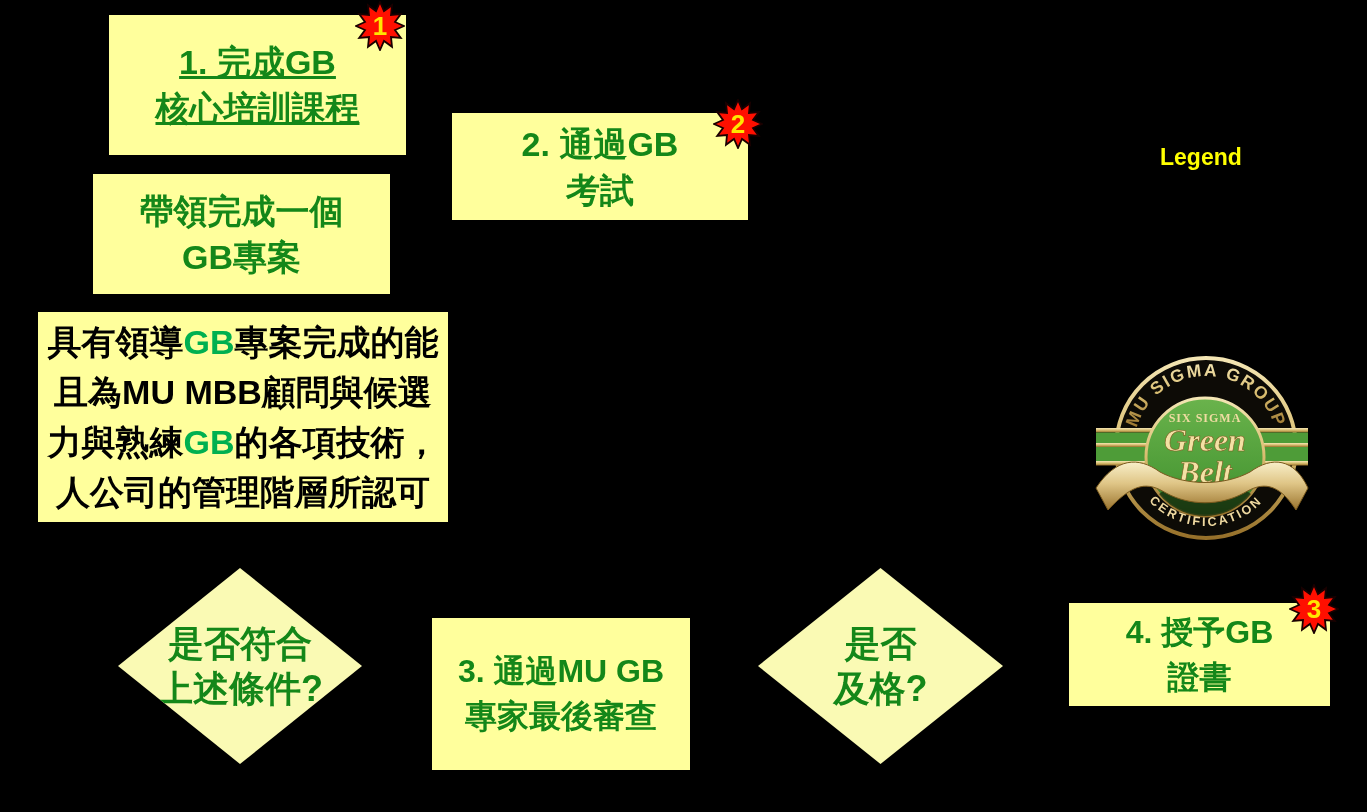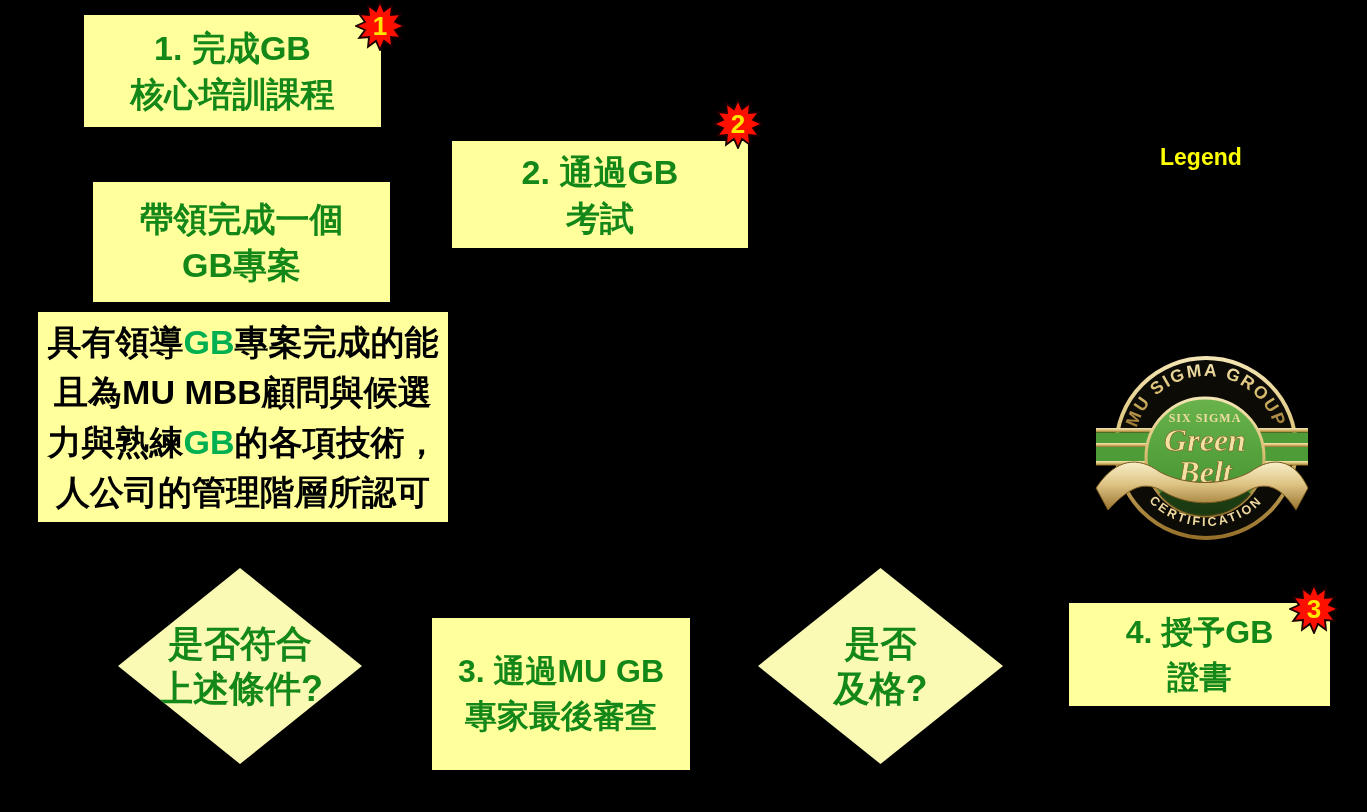--- a/index.html
+++ b/index.html
@@ -29,31 +29,31 @@
     color:var(--legend-yellow,#FFFF00); font-size:23px; font-weight:bold;
   }
   .burst { position:absolute; width:50px; height:50px; }
   .seal  { position:absolute; left:1094px; top:350px; width:218px; height:198px; }
 </style>
 </head>
 <body>
 
 <div class="canvas">
 
-  <div class="node rect" style="left:84px;top:15px;width:297px;height:112px;">
+  <div class="node rect" style="left:109px;top:15px;width:297px;height:140px;text-decoration:underline;">
     <div class="ln">1. 完成GB</div>
     <div class="ln">核心培訓課程</div>
   </div>
 
-  <div class="node rect" style="left:452px;top:113px;width:296px;height:107px;margin-top:28px;">
+  <div class="node rect" style="left:452px;top:113px;width:296px;height:107px;">
     <div class="ln">2. 通過GB</div>
     <div class="ln">考試</div>
   </div>
 
-  <div class="node rect" style="left:93px;top:174px;width:297px;height:120px;margin-top:8px;">
+  <div class="node rect" style="left:93px;top:174px;width:297px;height:120px;">
     <div class="ln">帶領完成一個</div>
     <div class="ln">GB專案</div>
   </div>
 
   <div class="node rect criteria" style="left:38px;top:312px;width:410px;height:210px;">
     <div class="ln"><span>具有領導</span><span class="hl">GB</span><span>專案完成的能</span></div>
     <div class="ln"><span>且為MU MBB顧問與候選</span></div>
     <div class="ln"><span>力與熟練</span><span class="hl">GB</span><span>的各項技術，</span></div>
     <div class="ln"><span>人公司的管理階層所認可</span></div>
   </div>

